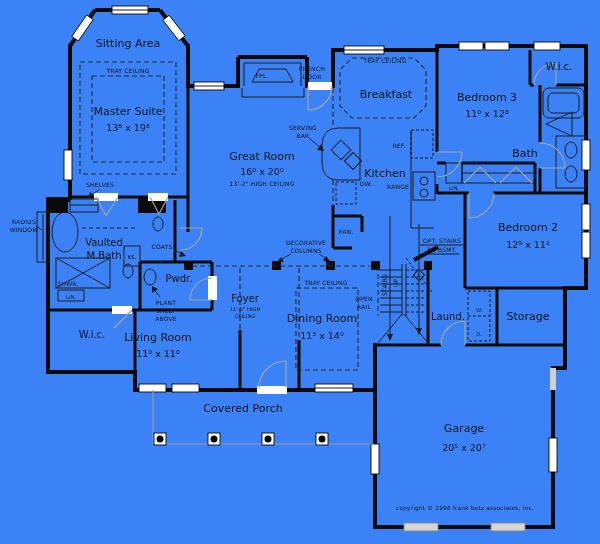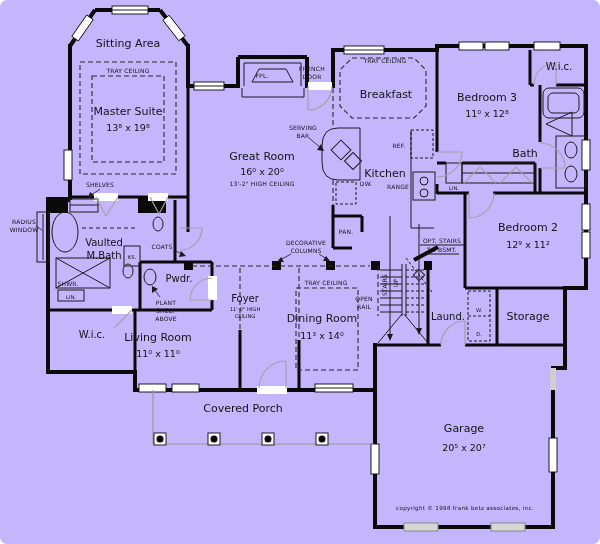--- a/index.html
+++ b/index.html
@@ -1,16 +1,16 @@
 <!DOCTYPE html>
 <html><head>
 <meta charset="utf-8">
 <style>
   html,body{margin:0;padding:0;background:#fff;}
-  .canvas{width:600px;height:544px;background:#c4b5fd;position:relative;overflow:hidden;border-radius:7px;}
+  .canvas{width:600px;height:544px;background:#3b82f6;position:relative;overflow:hidden;}
   svg text{font-family:"DejaVu Sans",sans-serif;fill:#141414;text-anchor:middle;}
   svg .room{font-size:11px;}
   svg .mid{font-size:10px;}
   svg .dim{font-size:9.5px;}
   svg .sm{font-size:6px;letter-spacing:.2px;}
   svg .xs{font-size:5.2px;}
   svg .copy{font-size:5.6px;letter-spacing:.3px;}
   svg .wall{stroke:#0a0a0a;fill:none;}
   svg .thin{stroke:#1c1c1c;stroke-width:1;fill:none;}
   svg .dash{stroke:#2a2a2a;stroke-width:1.1;fill:none;stroke-dasharray:5,3;}

